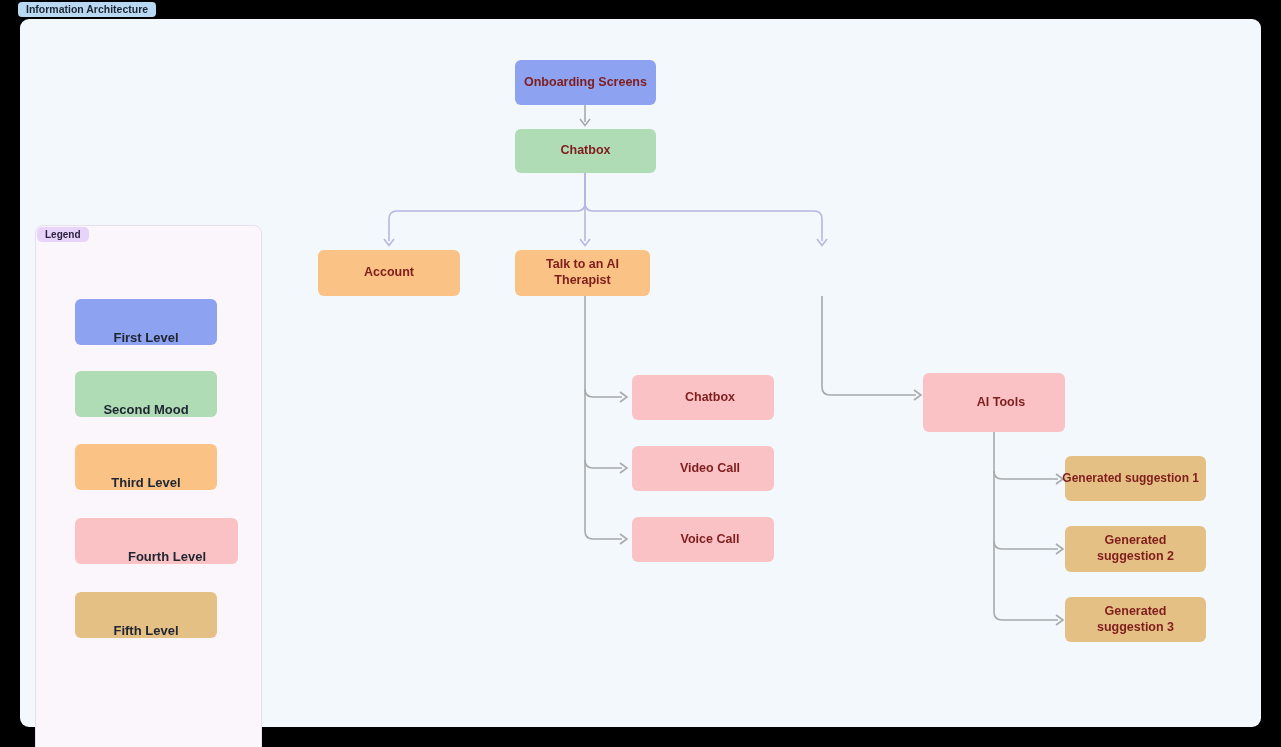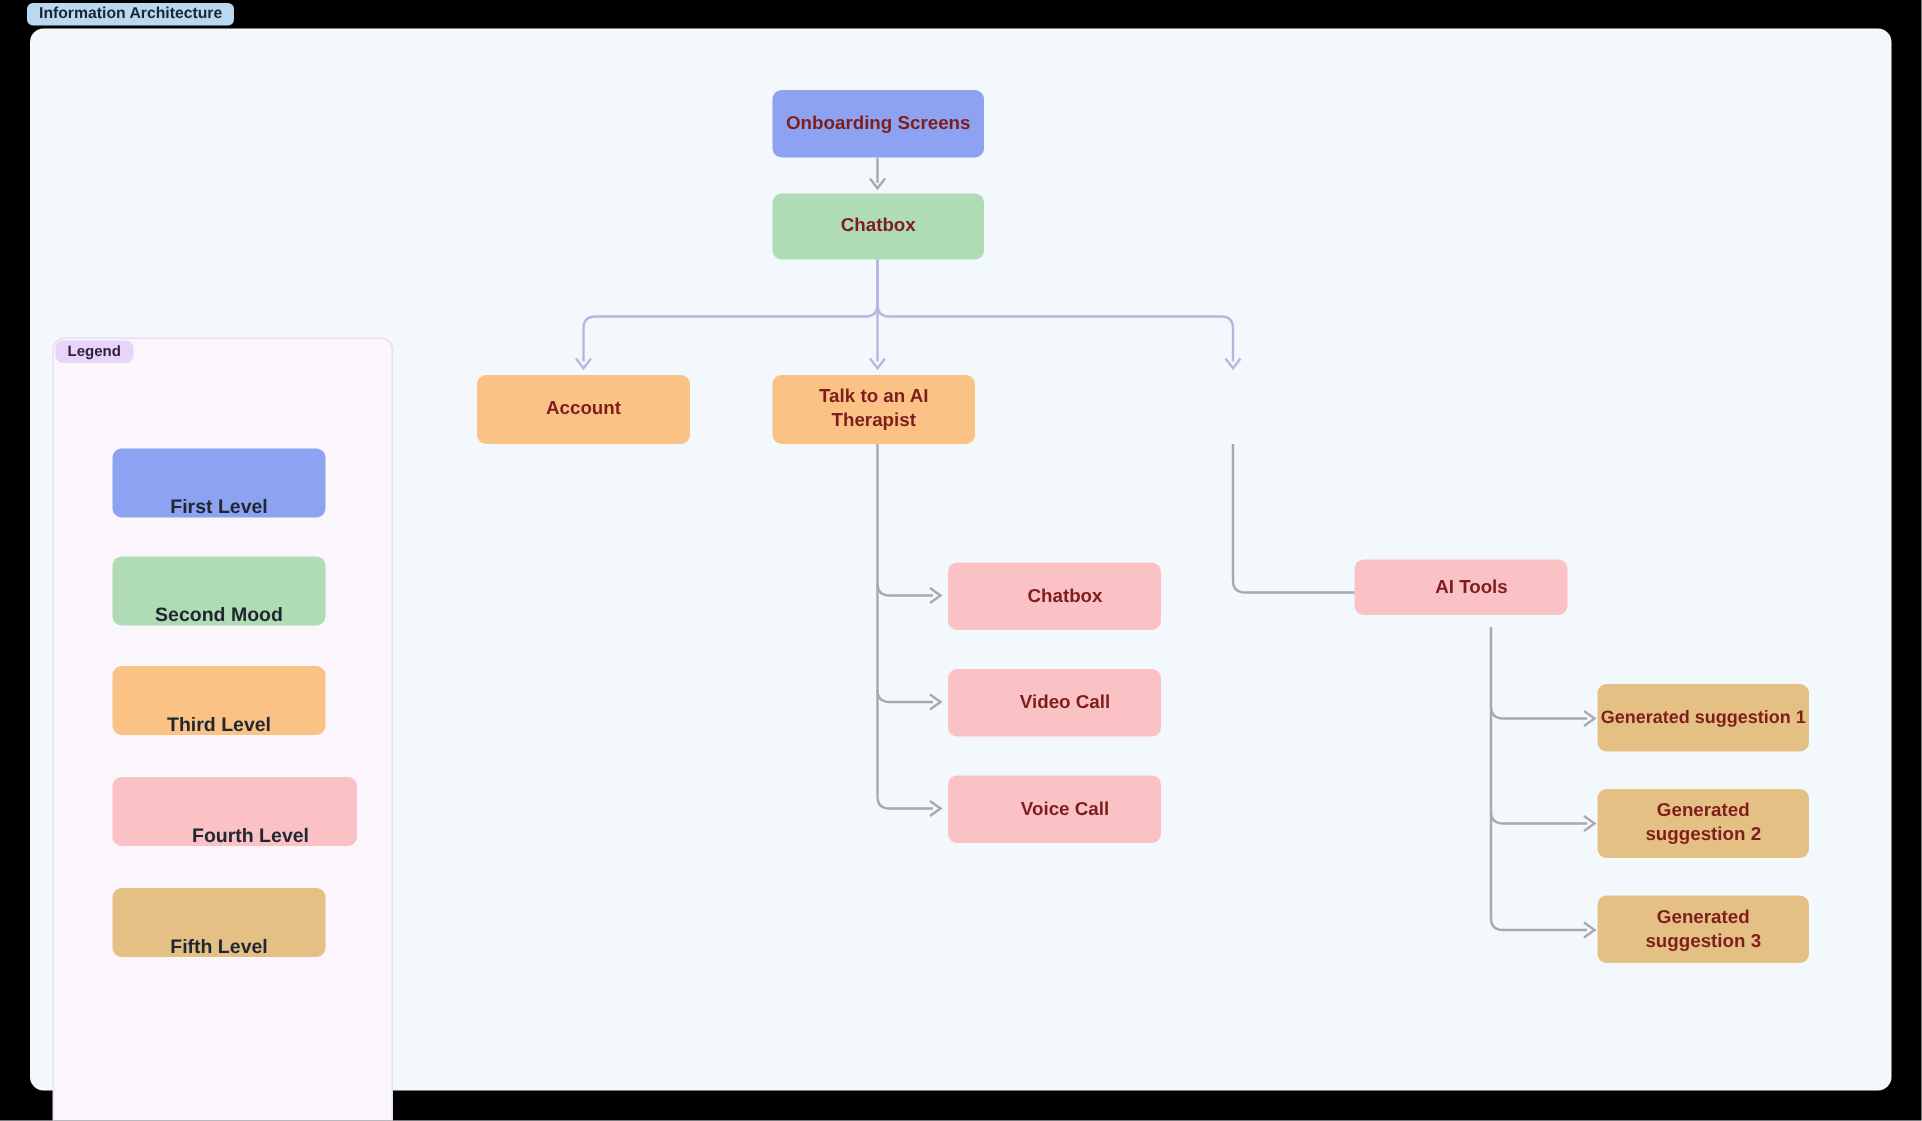--- a/index.html
+++ b/index.html
@@ -32,21 +32,21 @@
     display:flex;align-items:center;justify-content:center;
     text-align:center;
     font-size:12.5px;font-weight:bold;color:#7f1d1d;
     line-height:1.25;
     padding:2px 7px;box-sizing:border-box;
   }
   .lv1{background:#8da2f0;}
   .lv2{background:#afdcb4;}
   .lv3{background:#fbc286;}
   .lv4{background:#fbc2c6;padding-left:21px;}
-  .lv5{background:#e5c084;}
+  .lv5{background:#e5c084;justify-content:flex-end;}
   .nowrap{white-space:nowrap;font-size:12px;}
   .legend-panel{
     position:absolute;left:15px;top:206px;
     width:227px;height:558px;
     background:#fbf6fc;
     border:1px solid #e7def0;
     border-radius:8px;
     z-index:2;box-sizing:border-box;
   }
   .legend-tag{
@@ -127,21 +127,21 @@
   </div>
   <div class="node lv4" style="left:612px;top:356px;width:142px;height:45px;">
     <span>Chatbox</span>
   </div>
   <div class="node lv4" style="left:612px;top:427px;width:142px;height:45px;">
     <span>Video Call</span>
   </div>
   <div class="node lv4" style="left:612px;top:498px;width:142px;height:45px;">
     <span>Voice Call</span>
   </div>
-  <div class="node lv4" style="left:883px;top:354px;width:142px;height:37px;">
+  <div class="node lv4" style="left:903px;top:354px;width:142px;height:59px;">
     <span>AI Tools</span>
   </div>
   <div class="node lv5 nowrap" style="left:1045px;top:437px;width:141px;height:45px;">
     <span>Generated suggestion 1</span>
   </div>
   <div class="node lv5" style="left:1045px;top:507px;width:141px;height:46px;">
     <span>Generated suggestion 2</span>
   </div>
   <div class="node lv5" style="left:1045px;top:578px;width:141px;height:45px;">
     <span>Generated suggestion 3</span>

